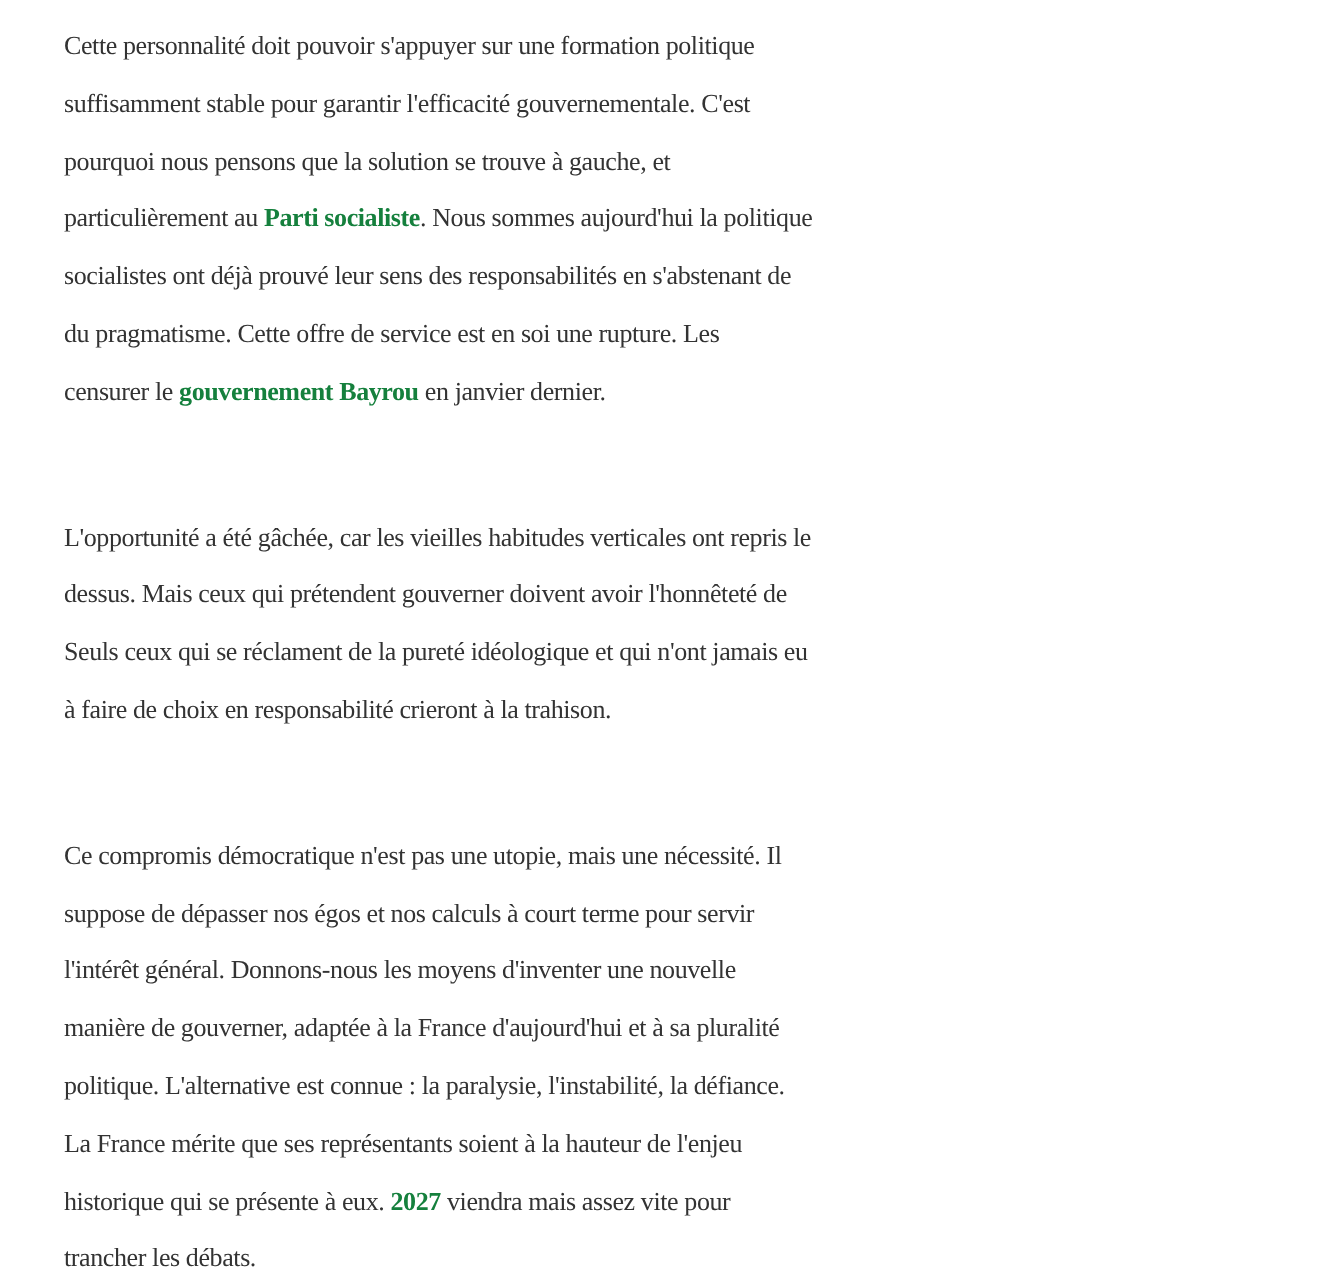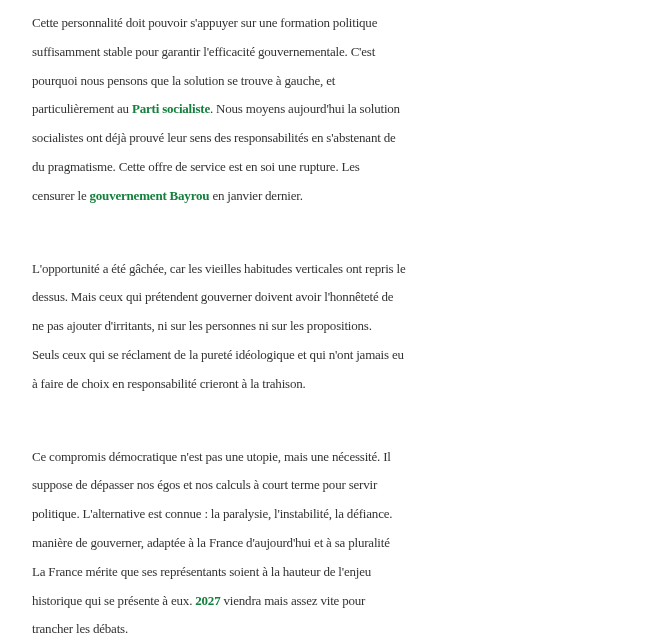--- a/index.html
+++ b/index.html
@@ -40,35 +40,35 @@
 </style>
 </head>
 <body>
 
 <main class="page">
   <article class="article-body">
       <div class="paragraph">
         <div class="line"><span>Cette personnalité doit pouvoir s'appuyer sur une formation politique</span></div>
         <div class="line"><span>suffisamment stable pour garantir l'efficacité gouvernementale. C'est</span></div>
         <div class="line"><span>pourquoi nous pensons que la solution se trouve à gauche, et</span></div>
-        <div class="line"><span>particulièrement au </span><a class="inline-link" href="#">Parti socialiste</a><span>. Nous moyens aujourd'hui la solution</span></div>
+        <div class="line"><span>particulièrement au </span><a class="inline-link" href="#">Parti socialiste</a><span>. Nous sommes aujourd'hui la politique</span></div>
         <div class="line"><span>socialistes ont déjà prouvé leur sens des responsabilités en s'abstenant de</span></div>
         <div class="line"><span>du pragmatisme. Cette offre de service est en soi une rupture. Les</span></div>
         <div class="line"><span>censurer le </span><a class="inline-link" href="#">gouvernement Bayrou</a><span> en janvier dernier.</span></div>
       </div>
       <div class="paragraph">
         <div class="line"><span>L'opportunité a été gâchée, car les vieilles habitudes verticales ont repris le</span></div>
         <div class="line"><span>dessus. Mais ceux qui prétendent gouverner doivent avoir l'honnêteté de</span></div>
-        <div class="line"><span>ne pas ajouter d'irritants, ni sur les personnes ni sur les propositions.</span></div>
         <div class="line"><span>Seuls ceux qui se réclament de la pureté idéologique et qui n'ont jamais eu</span></div>
         <div class="line"><span>à faire de choix en responsabilité crieront à la trahison.</span></div>
       </div>
       <div class="paragraph">
         <div class="line"><span>Ce compromis démocratique n'est pas une utopie, mais une nécessité. Il</span></div>
         <div class="line"><span>suppose de dépasser nos égos et nos calculs à court terme pour servir</span></div>
+        <div class="line"><span>l'intérêt général. Donnons-nous les moyens d'inventer une nouvelle</span></div>
+        <div class="line"><span>manière de gouverner, adaptée à la France d'aujourd'hui et à sa pluralité</span></div>
         <div class="line"><span>politique. L'alternative est connue : la paralysie, l'instabilité, la défiance.</span></div>
-        <div class="line"><span>manière de gouverner, adaptée à la France d'aujourd'hui et à sa pluralité</span></div>
         <div class="line"><span>La France mérite que ses représentants soient à la hauteur de l'enjeu</span></div>
         <div class="line"><span>historique qui se présente à eux. </span><a class="inline-link" href="#">2027</a><span> viendra mais assez vite pour</span></div>
         <div class="line"><span>trancher les débats.</span></div>
       </div>
     </article>
 </main>
 
 </body></html>

